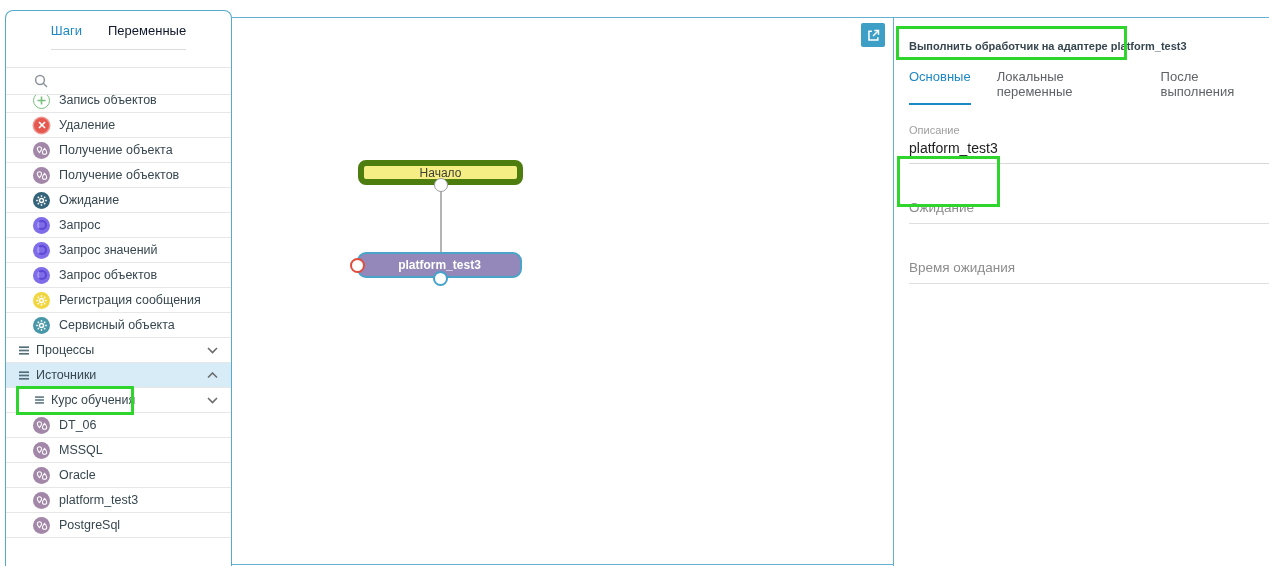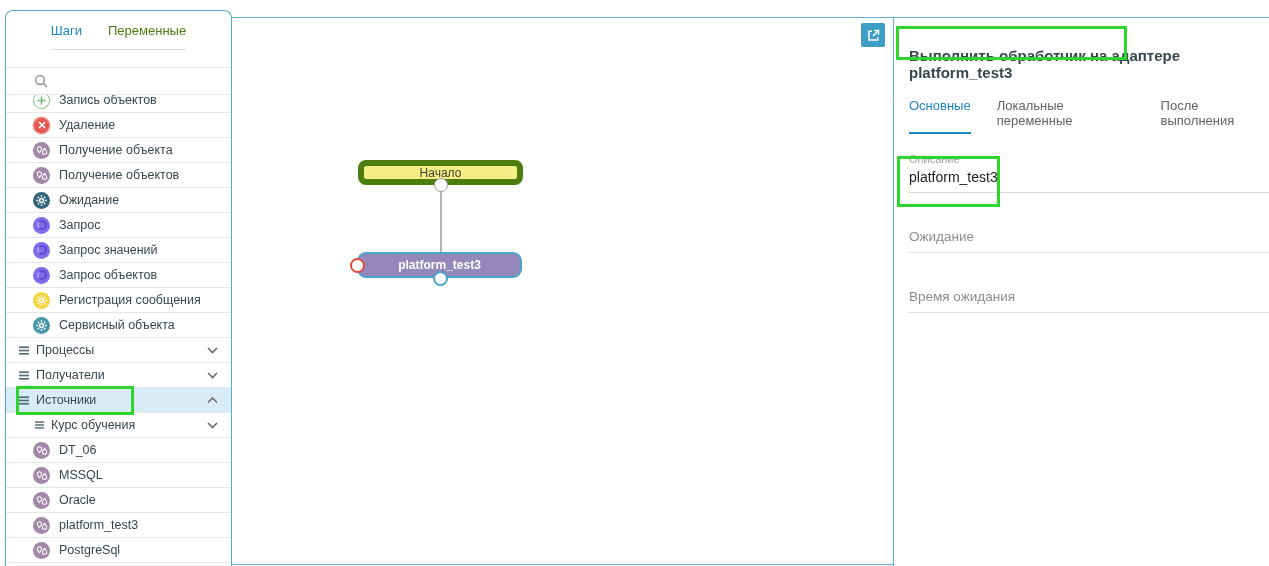--- a/index.html
+++ b/index.html
@@ -7,21 +7,21 @@
   body { font-family:"Liberation Sans", sans-serif; }
   #page { position:relative; width:1269px; height:566px; overflow:hidden; background:#fff; }
 
   
   .sidebar { position:absolute; left:5px; top:10px; width:227px; height:566px;
              border:1px solid #55a9cd; border-bottom:none; border-radius:8px 8px 0 0;
              background:#fff; overflow:hidden; }
   .sb-tabs { height:38px; display:flex; align-items:center; justify-content:center; gap:26px;
              font-size:13px; }
   .sb-tab-active { color:#1e88c5; font-weight:400; }
-  .sb-tab { color:#4d7c0f; }
+  .sb-tab { color:#0f172a; }
   .sb-tabs-divider { width:135px; height:1px; background:#dcdcdc; margin:0 auto; }
   .sb-gap { height:17px; }
   .full-divider { height:1px; background:#e6e6e6; }
   .sb-search { height:26px; display:flex; align-items:center; padding-left:27px; }
   .sb-list { overflow:hidden; }
   .row { height:25px; display:flex; align-items:center; gap:9px; padding-left:27px;
          border-bottom:1px solid #e7e7e7; font-size:12.5px; color:#37474f; background:#fff; }
   .row.first { margin-top:-7px; }
   .row.group { padding-left:13px; gap:7px; }
   .row.subgroup { padding-left:29px; gap:7px; }
@@ -55,21 +55,21 @@
   .edge-v { position:absolute; left:208px; top:172px; width:1.5px; height:62px; background:#b4b4b4; }
   .port { position:absolute; width:14px; height:14px; border-radius:50%; background:#fff; }
   .port-start-out { left:202px; top:160px; border:1.5px solid #9b9b9b; }
   .port-step-in   { left:118px; top:240px; width:15px; height:15px; border:2px solid #e14b3c; }
   .port-step-out  { left:201px; top:253px; width:15px; height:15px; border:2px solid #44a2cc; }
 
   
   .rpanel { position:absolute; left:893px; top:17px; width:376px; height:549px;
             border-left:1px solid #64b0d2; border-top:1px solid #64b0d2;
             background:#fff; padding-left:15px; }
-  .rp-title { margin-top:29px; font-size:15px; font-weight:700; color:#37474f; }
+  .rp-title { margin-top:22px; font-size:11px; font-weight:700; color:#37474f; }
   .rp-tabs { margin-top:17px; display:flex; gap:26px; font-size:13px; color:#5f6368; }
   .rp-tab { padding-bottom:6px; }
   .rp-tab.active { color:#1e88c5; border-bottom:2px solid #1e88c5; }
   .rp-fields { margin-top:19px; }
   .field { margin-bottom:13px; }
   .f-label { font-size:11px; color:#9e9e9e; }
   .f-value { font-size:14px; color:#212121; margin-top:4px; padding-bottom:7px;
              border-bottom:1px solid #d8d8d8; min-height:18px; }
   .field.empty { margin-top:36px; }
   .f-placeholder { font-size:13.5px; color:#8c8c8c; padding-bottom:8px;
@@ -235,37 +235,20 @@
             </svg>
         </span>
         <span>Процессы</span>
         <span class="chev">
           <svg width="11" height="7" viewBox="0 0 11 7">
               <polyline points="1,1 5.5,5.5 10,1" fill="none" stroke="#6b6b6b" stroke-width="1.6"></polyline>
             </svg>
         </span>
       </div>
 
-      <div class="row group">
-        <span style="display:flex;">
-          <svg width="10" height="9" viewBox="0 0 10 9">
-              <g stroke="#546e7a" stroke-width="1.7">
-                <line x1="0" y1="1.2" x2="10" y2="1.2"></line>
-                <line x1="0" y1="4.5" x2="10" y2="4.5"></line>
-                <line x1="0" y1="7.8" x2="10" y2="7.8"></line>
-              </g>
-            </svg>
-        </span>
-        <span>Получатели</span>
-        <span class="chev">
-          <svg width="11" height="7" viewBox="0 0 11 7">
-              <polyline points="1,1 5.5,5.5 10,1" fill="none" stroke="#6b6b6b" stroke-width="1.6"></polyline>
-            </svg>
-        </span>
-      </div>
 
       <div class="row group hl">
         <span style="display:flex;">
           <svg width="10" height="9" viewBox="0 0 10 9">
               <g stroke="#546e7a" stroke-width="1.7">
                 <line x1="0" y1="1.2" x2="10" y2="1.2"></line>
                 <line x1="0" y1="4.5" x2="10" y2="4.5"></line>
                 <line x1="0" y1="7.8" x2="10" y2="7.8"></line>
               </g>
             </svg>

